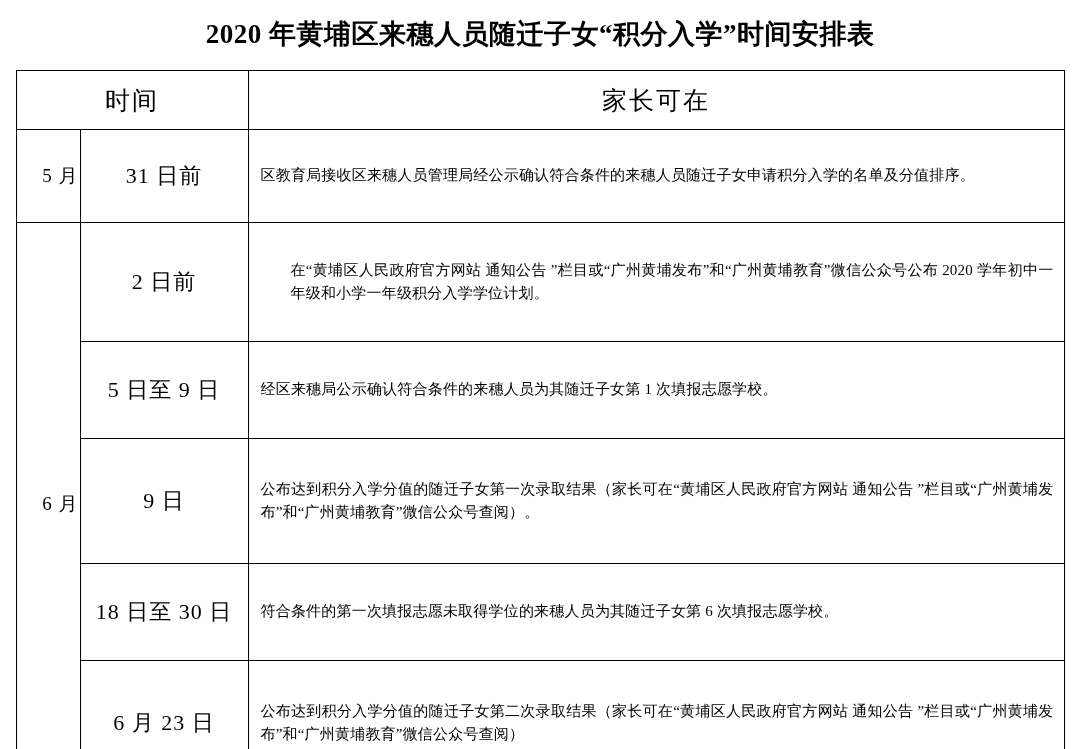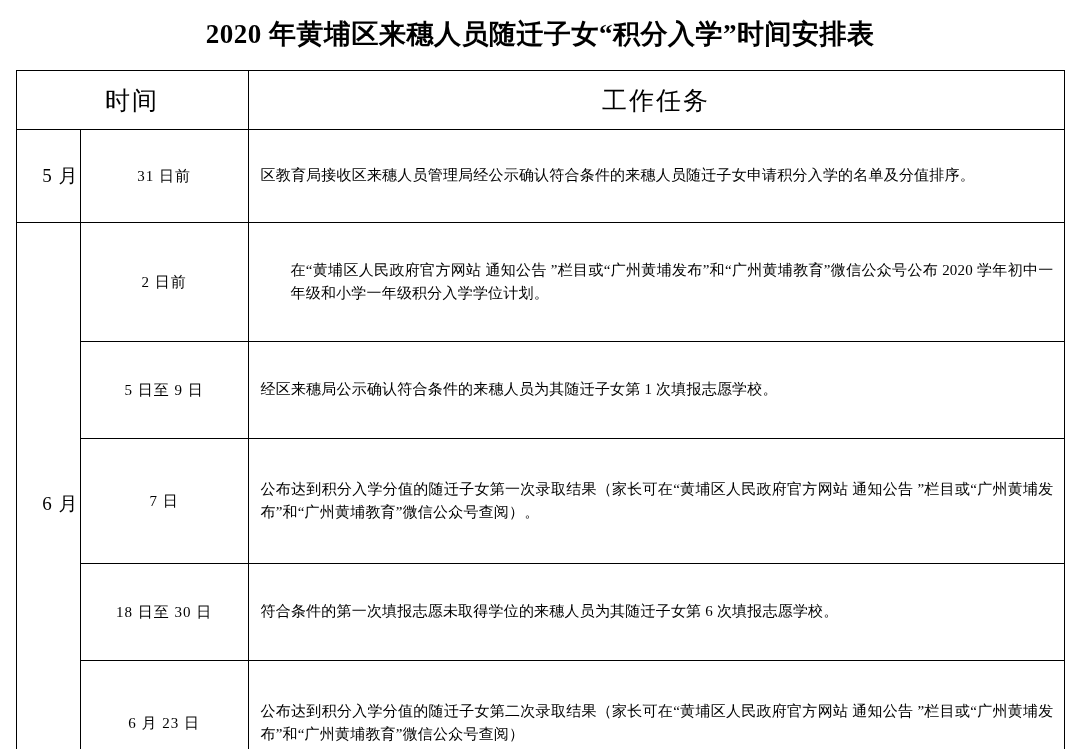--- a/index.html
+++ b/index.html
@@ -60,21 +60,21 @@
     width: 816px;
   }
   .month-cell {
     text-align: right;
     font-size: 19px;
     letter-spacing: 1px;
     margin-left: 12px;
   }
   .day-cell {
     text-align: center;
-    font-size: 15px;
+    font-size: 22px;
     letter-spacing: 1px;
   }
   .task-cell {
     font-size: 15px;
     line-height: 1.55;
     padding: 10px 10px 10px 12px;
     text-align: justify;
     letter-spacing: 0.2px;
   }
   .r-may .task-cell { height: 72px; }
@@ -93,21 +93,21 @@
 
   <table class="schedule">
     <colgroup>
       <col class="col-month">
       <col class="col-day">
       <col class="col-task">
     </colgroup>
     <thead>
       <tr>
         <th class="hdr" colspan="2">时间</th>
-        <th class="hdr">工作任务</th>
+        <th class="hdr">家长可在</th>
       </tr>
     </thead>
     <tbody>
 
       <tr class="r-may">
         <td class="month-cell">5 月</td>
         <td class="day-cell">31 日前</td>
         <td class="task-cell">区教育局接收区来穗人员管理局经公示确认符合条件的来穗人员随迁子女申请积分入学的名单及分值排序。</td>
       </tr>
 
@@ -116,21 +116,21 @@
         <td class="day-cell">2 日前</td>
         <td class="task-cell">在“黄埔区人民政府官方网站 通知公告 ”栏目或“广州黄埔发布”和“广州黄埔教育”微信公众号公布 2020 学年初中一年级和小学一年级积分入学学位计划。</td>
       </tr>
 
       <tr class="r-j2">
         <td class="day-cell">5 日至 9 日</td>
         <td class="task-cell">经区来穗局公示确认符合条件的来穗人员为其随迁子女第 1 次填报志愿学校。</td>
       </tr>
 
       <tr class="r-j3">
-        <td class="day-cell">7 日</td>
+        <td class="day-cell">9 日</td>
         <td class="task-cell">公布达到积分入学分值的随迁子女第一次录取结果（家长可在“黄埔区人民政府官方网站 通知公告 ”栏目或“广州黄埔发布”和“广州黄埔教育”微信公众号查阅）。</td>
       </tr>
 
       <tr class="r-j4">
         <td class="day-cell">18 日至 30 日</td>
         <td class="task-cell">符合条件的第一次填报志愿未取得学位的来穗人员为其随迁子女第 6 次填报志愿学校。</td>
       </tr>
 
       <tr class="r-j5">
         <td class="day-cell">6 月 23 日</td>

